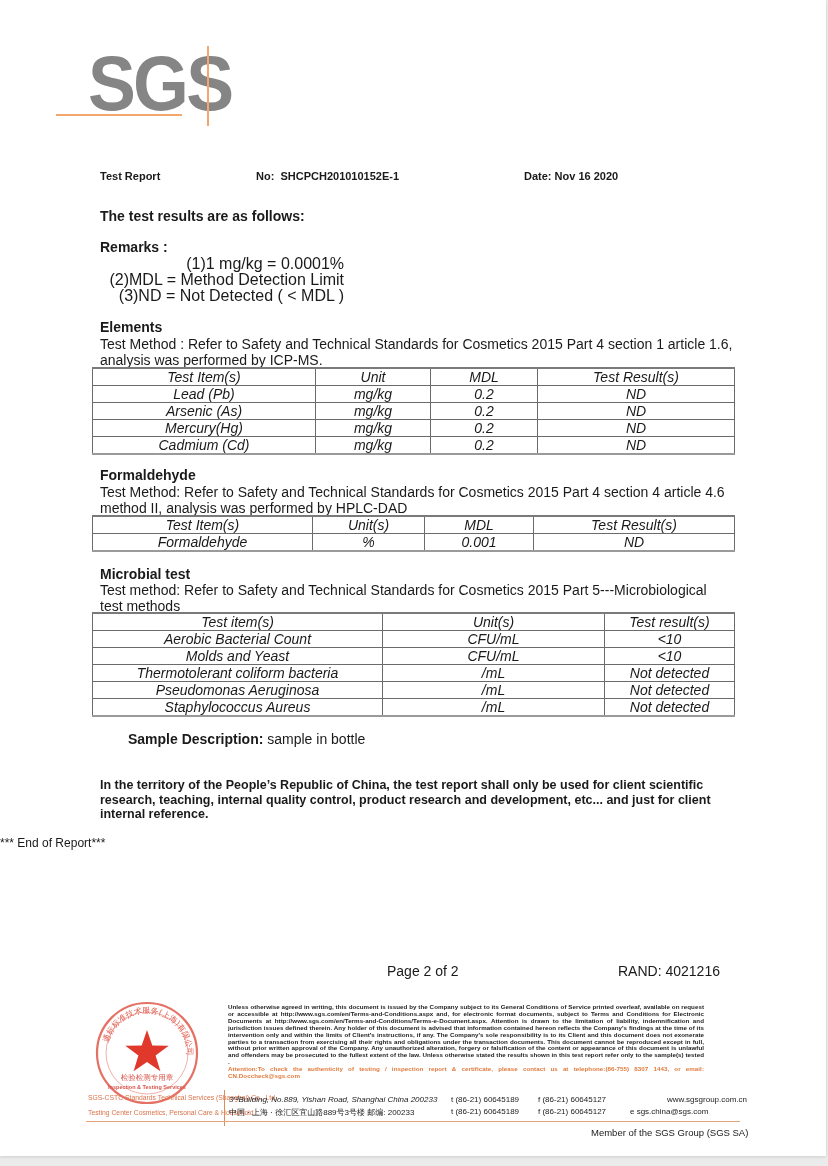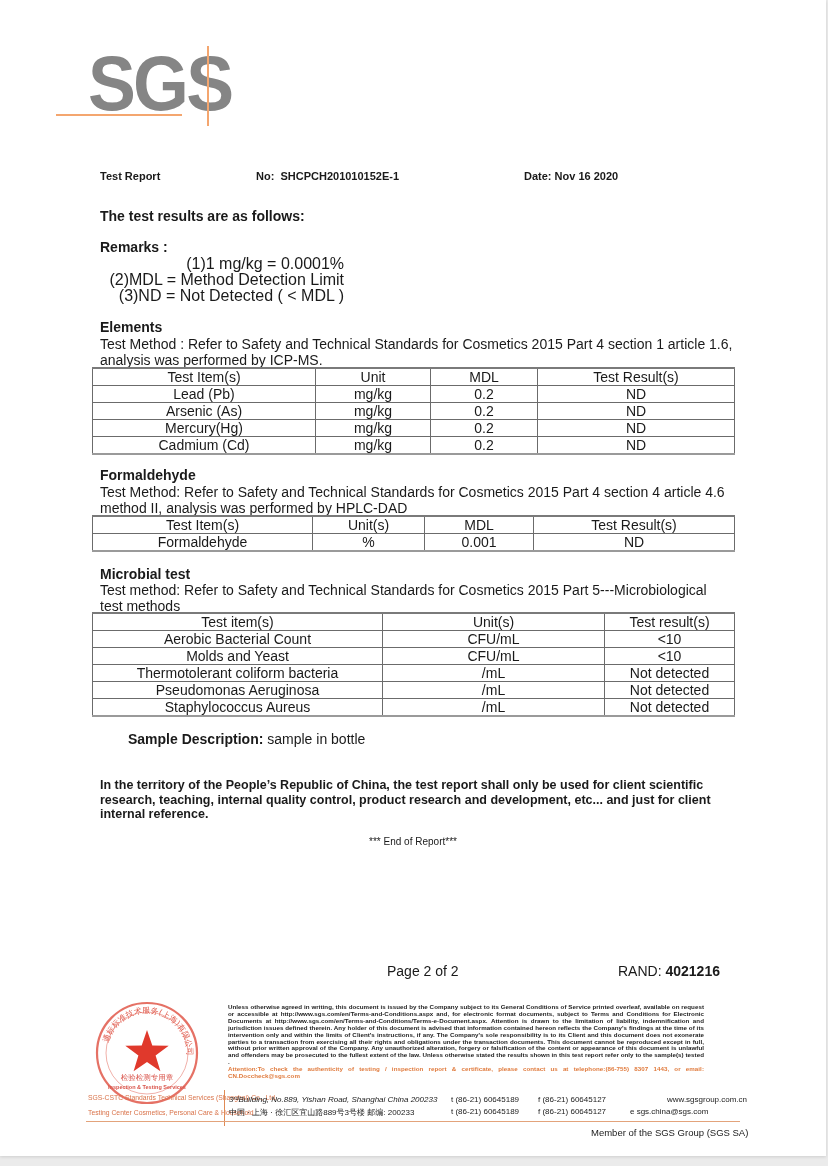--- a/index.html
+++ b/index.html
@@ -23,30 +23,30 @@
   .hdr { top:170px; font-size:11px; font-weight:bold; }
   .b14 { font-size:14px; font-weight:bold; }
   .t14 { font-size:14px; line-height:16px; }
   .remark-line { font-size:16px; line-height:16px;text-align:right; }
   .remark-num { display:inline-block; width:29px; }
 
   table.rt {
     position:absolute; left:92px; width:643px; border-collapse:collapse; font-size:14px;
   }
   table.rt td {
-    border:1px solid #6b6b6b; text-align:center; padding:0; height:16px; line-height:15px;
+    border:1px solid #6b6b6b; text-align:center; padding:0; height:16px; line-height:15px;font-style:italic;
   }
   table.rt tr:first-child td { border-top:2px solid #7a7a7a; }
   table.rt tr:last-child td { border-bottom:2px solid #9a9a9a; }
 
   .disclaimer { left:100px; top:778px; width:640px; font-size:12.5px; font-weight:bold; line-height:14.5px; }
-  .end { left:0; width:826px; top:836px; text-align:center; font-size:10px; }
+  .end { left:0; width:826px; top:836px; font-size:12px; }
   .pageno { left:387px; top:963px; font-size:14px; }
   .rand { left:618px; top:963px; font-size:14px; }
-  .rand b { font-weight:bold; }
+  .rand b { font-weight:normal; }
 
   
   .stamp { left:94px; top:1000px; width:106px; height:106px; }
   .stamp-lbl1 { left:88px; top:1093px; font-size:8px; color:#d9734a; white-space:nowrap; transform:scaleX(0.85); transform-origin:left top; }
   .stamp-lbl2 { left:88px; top:1108px; font-size:8px; color:#d9734a; white-space:nowrap; transform:scaleX(0.85); transform-origin:left top; }
   .fine {
     left:228px; top:1004px; width:476px; font-size:6.2px; line-height:6.9px; text-align:justify; color:#222;
     font-weight:bold; letter-spacing:0.05px;
   }
   .attn { color:#e07a3c; }

